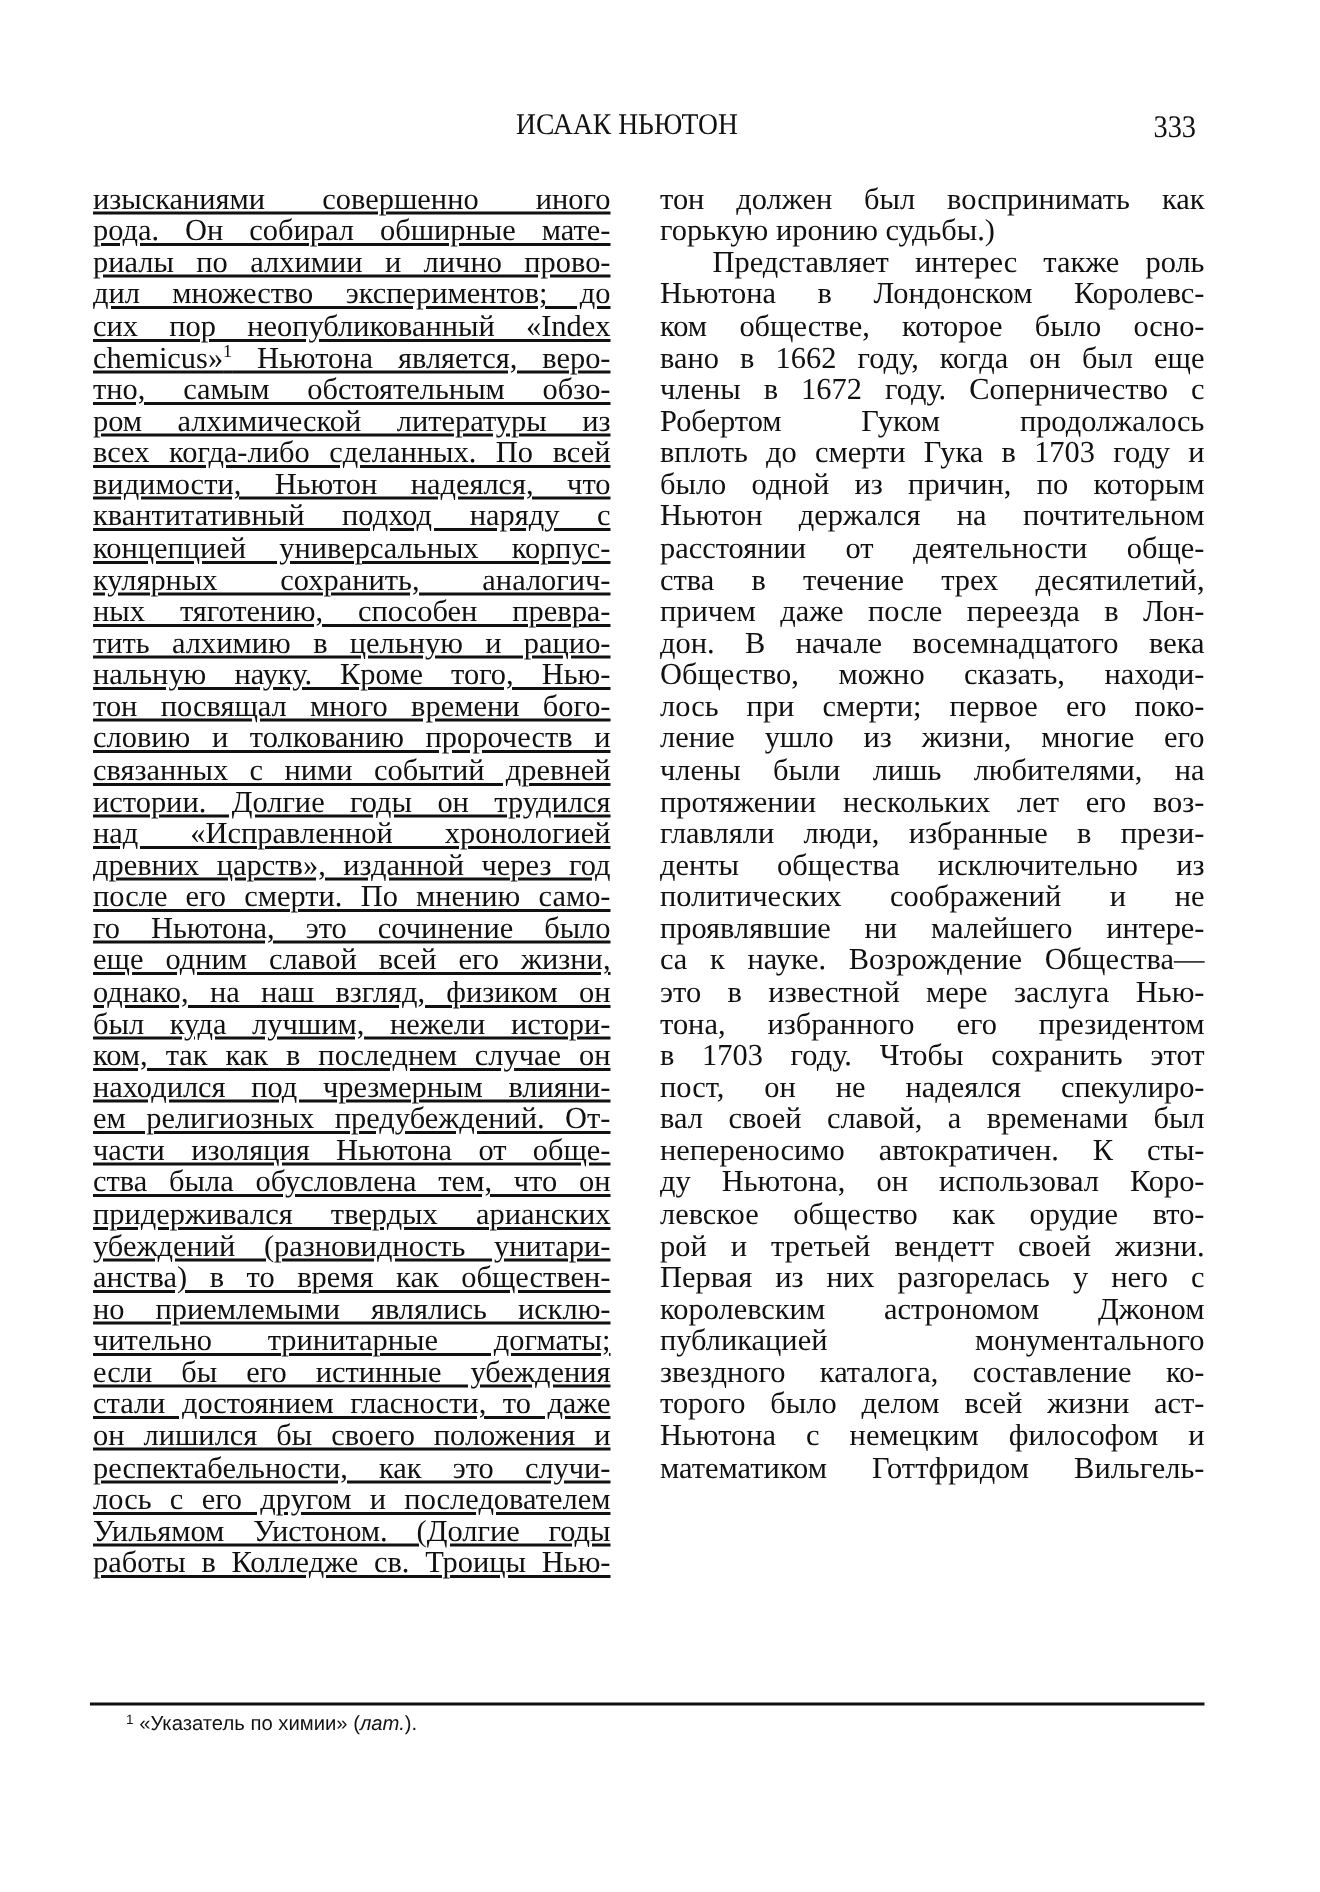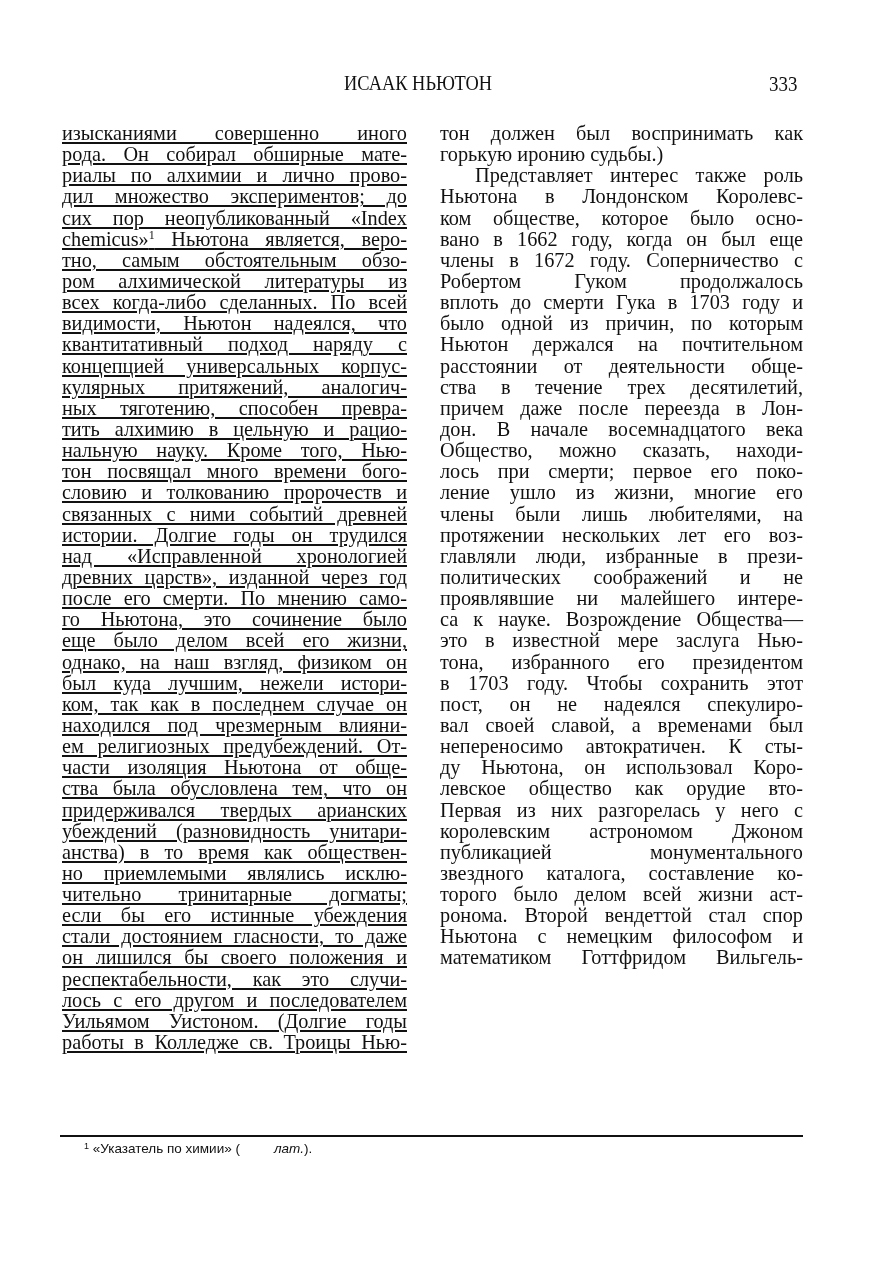--- a/index.html
+++ b/index.html
@@ -67,21 +67,21 @@
     background: #111;
   }
   .footnote {
     position: absolute;
     top: 1141px;
     left: 84px;
     font-size: 13.5px;
     font-family: "Liberation Sans", "DejaVu Sans", sans-serif;
   }
   .footnote sup { font-size: 9px; vertical-align: 4px; }
-  .footnote i { font-style: italic; margin-left: 34px; }
+  .footnote i { font-style: italic; }
 </style>
 </head>
 <body>
 
 <div class="running-head">
   <span class="running-title">ИСААК НЬЮТОН</span>
   <span class="page-number">333</span>
 </div>
 
 <div class="column col-left">
@@ -90,33 +90,33 @@
   <span class="line">риалы по алхимии и лично прово-</span>
   <span class="line">дил множество экспериментов; до</span>
   <span class="line">сих пор неопубликованный «Index</span>
   <span class="line"><span>chemicus»</span><sup class="fn">1</sup><span> Ньютона является, веро-</span></span>
   <span class="line">тно, самым обстоятельным обзо-</span>
   <span class="line">ром алхимической литературы из</span>
   <span class="line">всех когда-либо сделанных. По всей</span>
   <span class="line">видимости, Ньютон надеялся, что</span>
   <span class="line">квантитативный подход наряду с</span>
   <span class="line">концепцией универсальных корпус-</span>
-  <span class="line">кулярных притяжений, аналогич-</span>
+  <span class="line">кулярных сохранить, аналогич-</span>
   <span class="line">ных тяготению, способен превра-</span>
   <span class="line">тить алхимию в цельную и рацио-</span>
   <span class="line">нальную науку. Кроме того, Нью-</span>
   <span class="line">тон посвящал много времени бого-</span>
   <span class="line">словию и толкованию пророчеств и</span>
   <span class="line">связанных с ними событий древней</span>
   <span class="line">истории. Долгие годы он трудился</span>
   <span class="line">над «Исправленной хронологией</span>
   <span class="line">древних царств», изданной через год</span>
   <span class="line">после его смерти. По мнению само-</span>
   <span class="line">го Ньютона, это сочинение было</span>
-  <span class="line">еще было делом всей его жизни,</span>
+  <span class="line">еще одним славой всей его жизни,</span>
   <span class="line">однако, на наш взгляд, физиком он</span>
   <span class="line">был куда лучшим, нежели истори-</span>
   <span class="line">ком, так как в последнем случае он</span>
   <span class="line">находился под чрезмерным влияни-</span>
   <span class="line">ем религиозных предубеждений. От-</span>
   <span class="line">части изоляция Ньютона от обще-</span>
   <span class="line">ства была обусловлена тем, что он</span>
   <span class="line">придерживался твердых арианских</span>
   <span class="line">убеждений (разновидность унитари-</span>
   <span class="line">анства) в то время как обществен-</span>
@@ -146,36 +146,37 @@
   <span class="line">расстоянии от деятельности обще-</span>
   <span class="line">ства в течение трех десятилетий,</span>
   <span class="line">причем даже после переезда в Лон-</span>
   <span class="line">дон. В начале восемнадцатого века</span>
   <span class="line">Общество, можно сказать, находи-</span>
   <span class="line">лось при смерти; первое его поко-</span>
   <span class="line">ление ушло из жизни, многие его</span>
   <span class="line">члены были лишь любителями, на</span>
   <span class="line">протяжении нескольких лет его воз-</span>
   <span class="line">главляли люди, избранные в прези-</span>
+  <span class="line">денты общества исключительно из</span>
   <span class="line">политических соображений и не</span>
   <span class="line">проявлявшие ни малейшего интере-</span>
   <span class="line">са к науке. Возрождение Общества—</span>
   <span class="line">это в известной мере заслуга Нью-</span>
   <span class="line">тона, избранного его президентом</span>
   <span class="line">в 1703 году. Чтобы сохранить этот</span>
   <span class="line">пост, он не надеялся спекулиро-</span>
   <span class="line">вал своей славой, а временами был</span>
   <span class="line">непереносимо автократичен. К сты-</span>
   <span class="line">ду Ньютона, он использовал Коро-</span>
   <span class="line">левское общество как орудие вто-</span>
+  <span class="line">рой и третьей вендетт своей жизни.</span>
   <span class="line">Первая из них разгорелась у него с</span>
   <span class="line">королевским астрономом Джоном</span>
   <span class="line">публикацией монументального</span>
   <span class="line">звездного каталога, составление ко-</span>
   <span class="line">торого было делом всей жизни аст-</span>
-  <span class="line">ронома. Второй вендеттой стал спор</span>
   <span class="line">Ньютона с немецким философом и</span>
   <span class="line">математиком Готтфридом Вильгель-</span>
 </div>
 
 <div class="footnote-rule"></div>
 
 <div class="footnote"><sup>1</sup><span> «Указатель по химии» (</span><i>лат.</i><span>).</span></div>
 
 </body></html>

